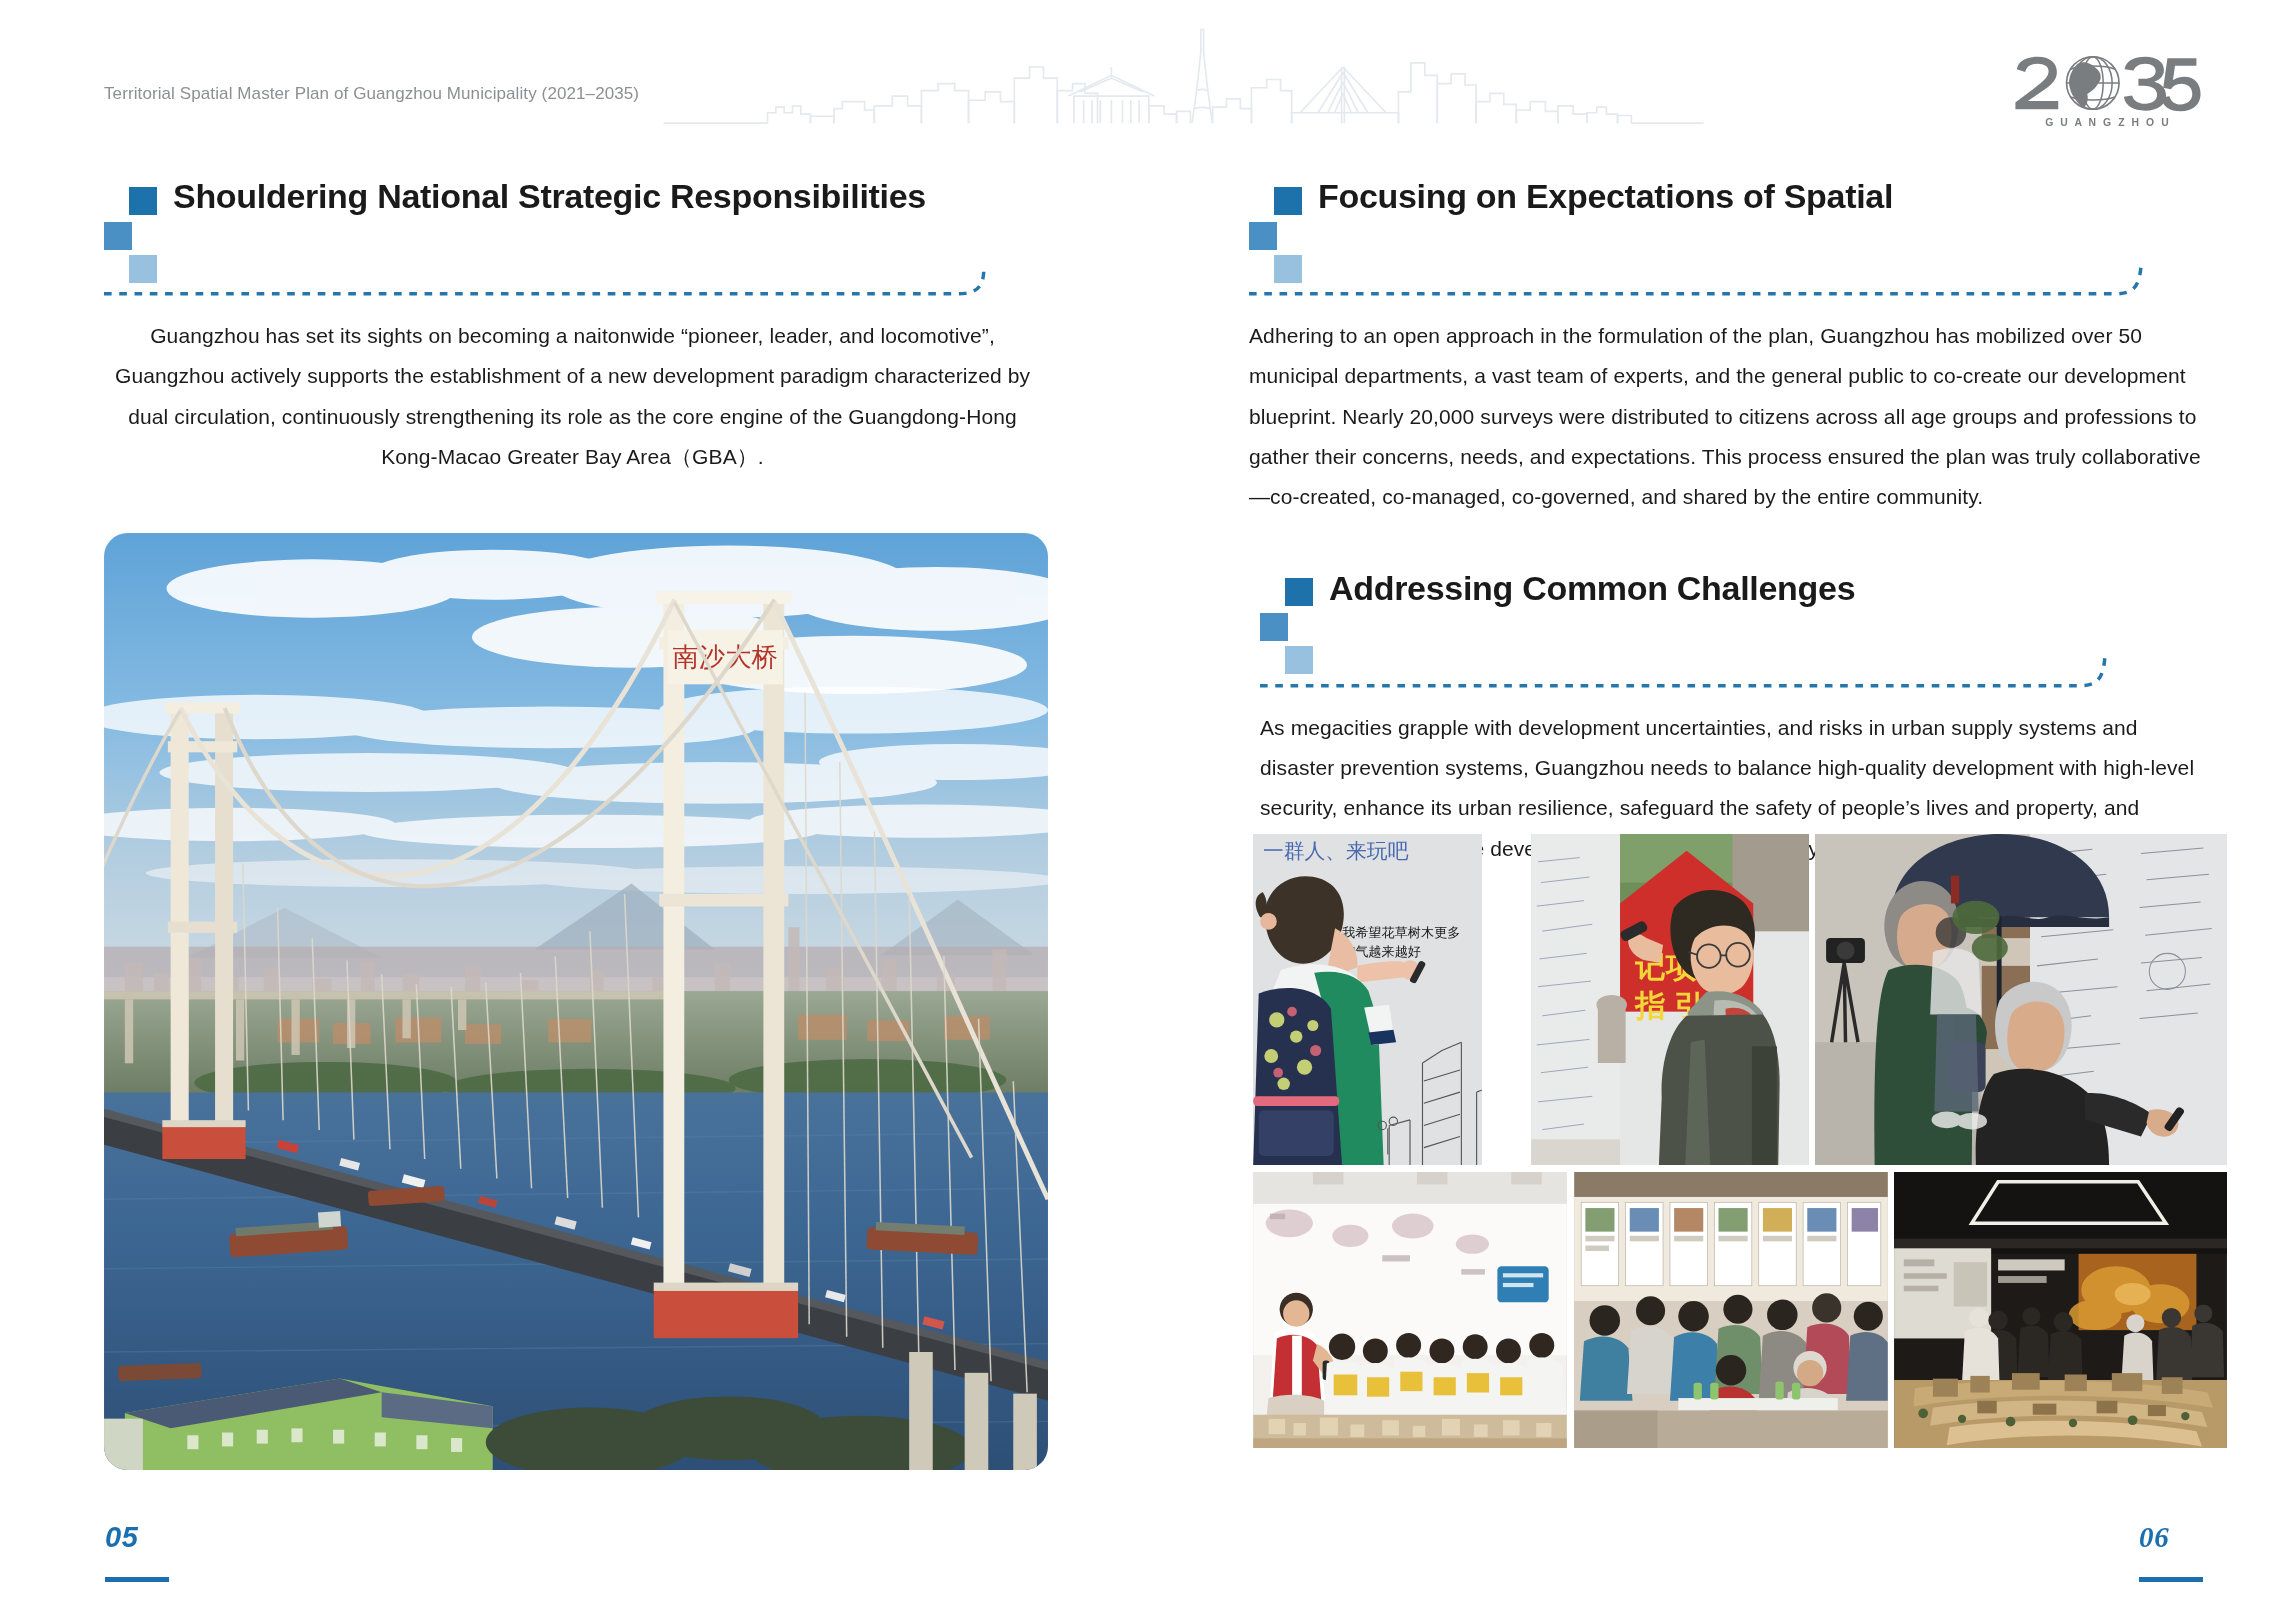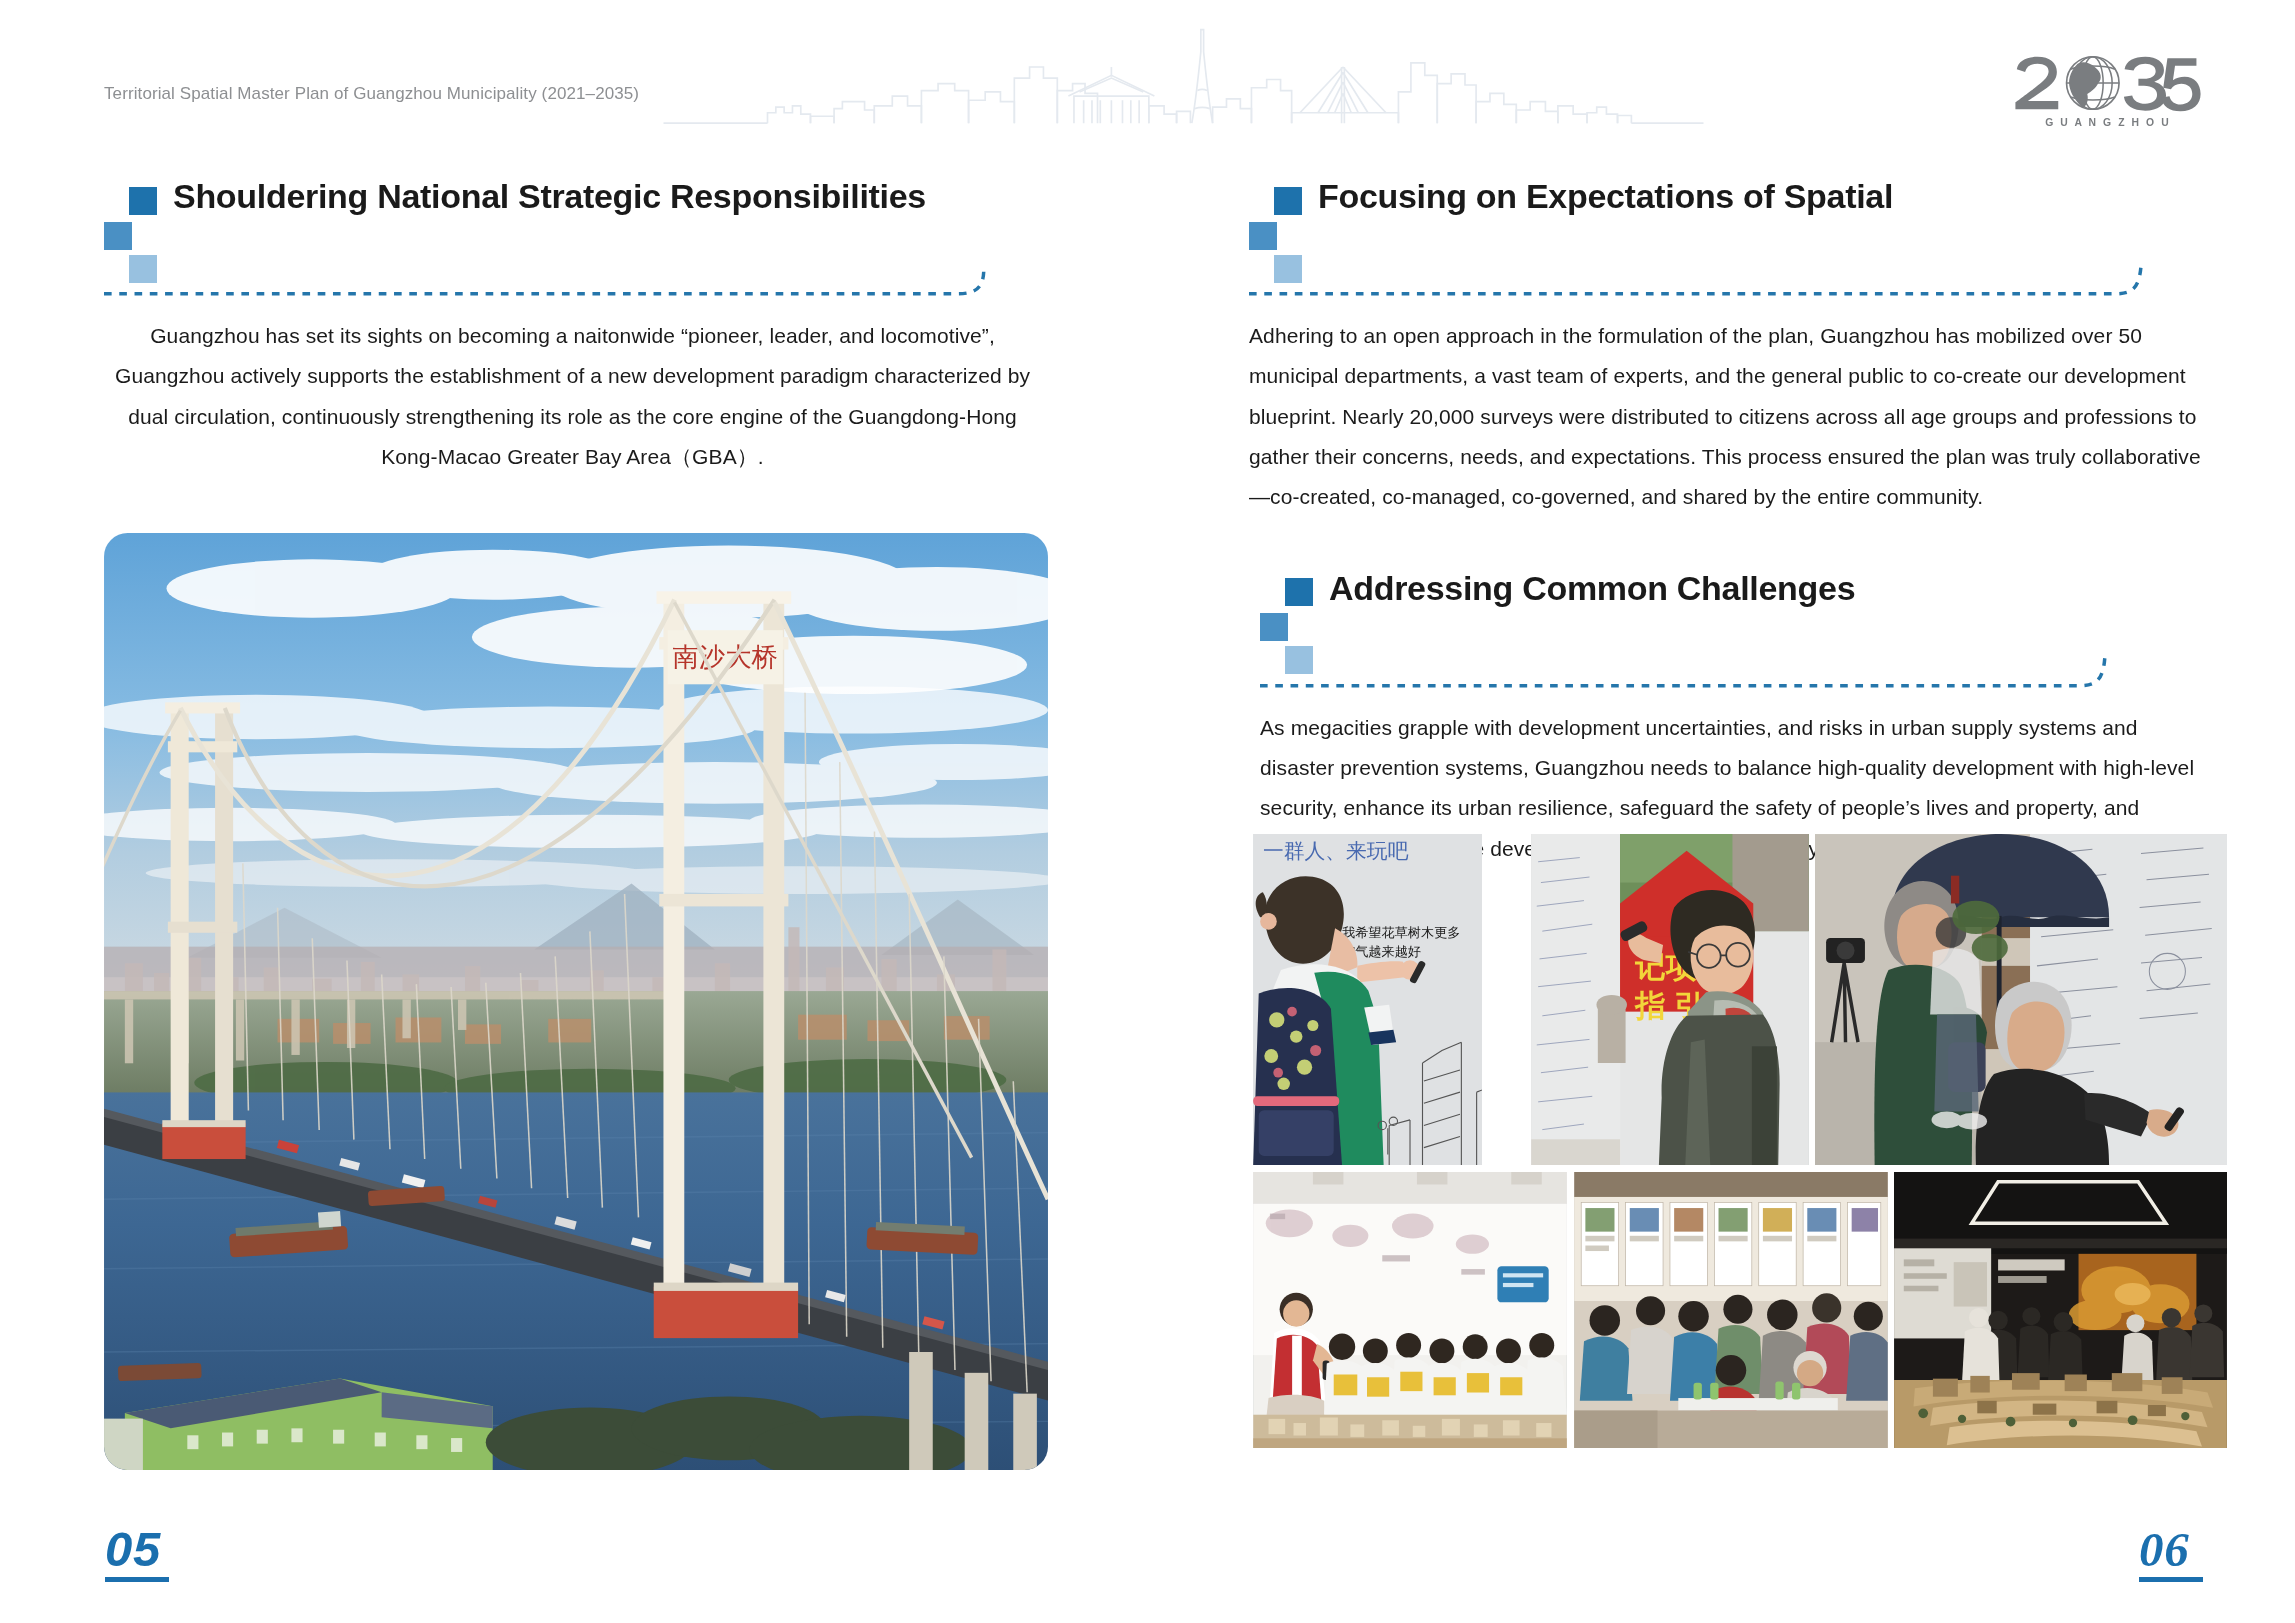--- a/index.html
+++ b/index.html
@@ -152,21 +152,21 @@
   .pg-2 { left: 278px; top: 0px;  width: 278px; height: 331px; }
   .pg-3 { left: 562px; top: 0px;  width: 412px; height: 331px; }
   
   .pg-4 { left: 0px;   top: 338px; width: 314px; height: 276px; }
   .pg-5 { left: 321px; top: 338px; width: 314px; height: 276px; }
   .pg-6 { left: 641px; top: 338px; width: 333px; height: 276px; }
 
   
   .pagenum {
     position: absolute;
-    font-size: 49px;
+    font-size: 29px;
     font-weight: bold;
     font-style: italic;
     color: #1b6fae;
     letter-spacing: 0.7px;
   }
   .pagenum-left  { left: 105px;  top: 1521px; }
   .pagenum-right { left: 2139px; top: 1521px; font-family: Liberation Serif, serif; }
 
   .pagerule {
     position: absolute;

